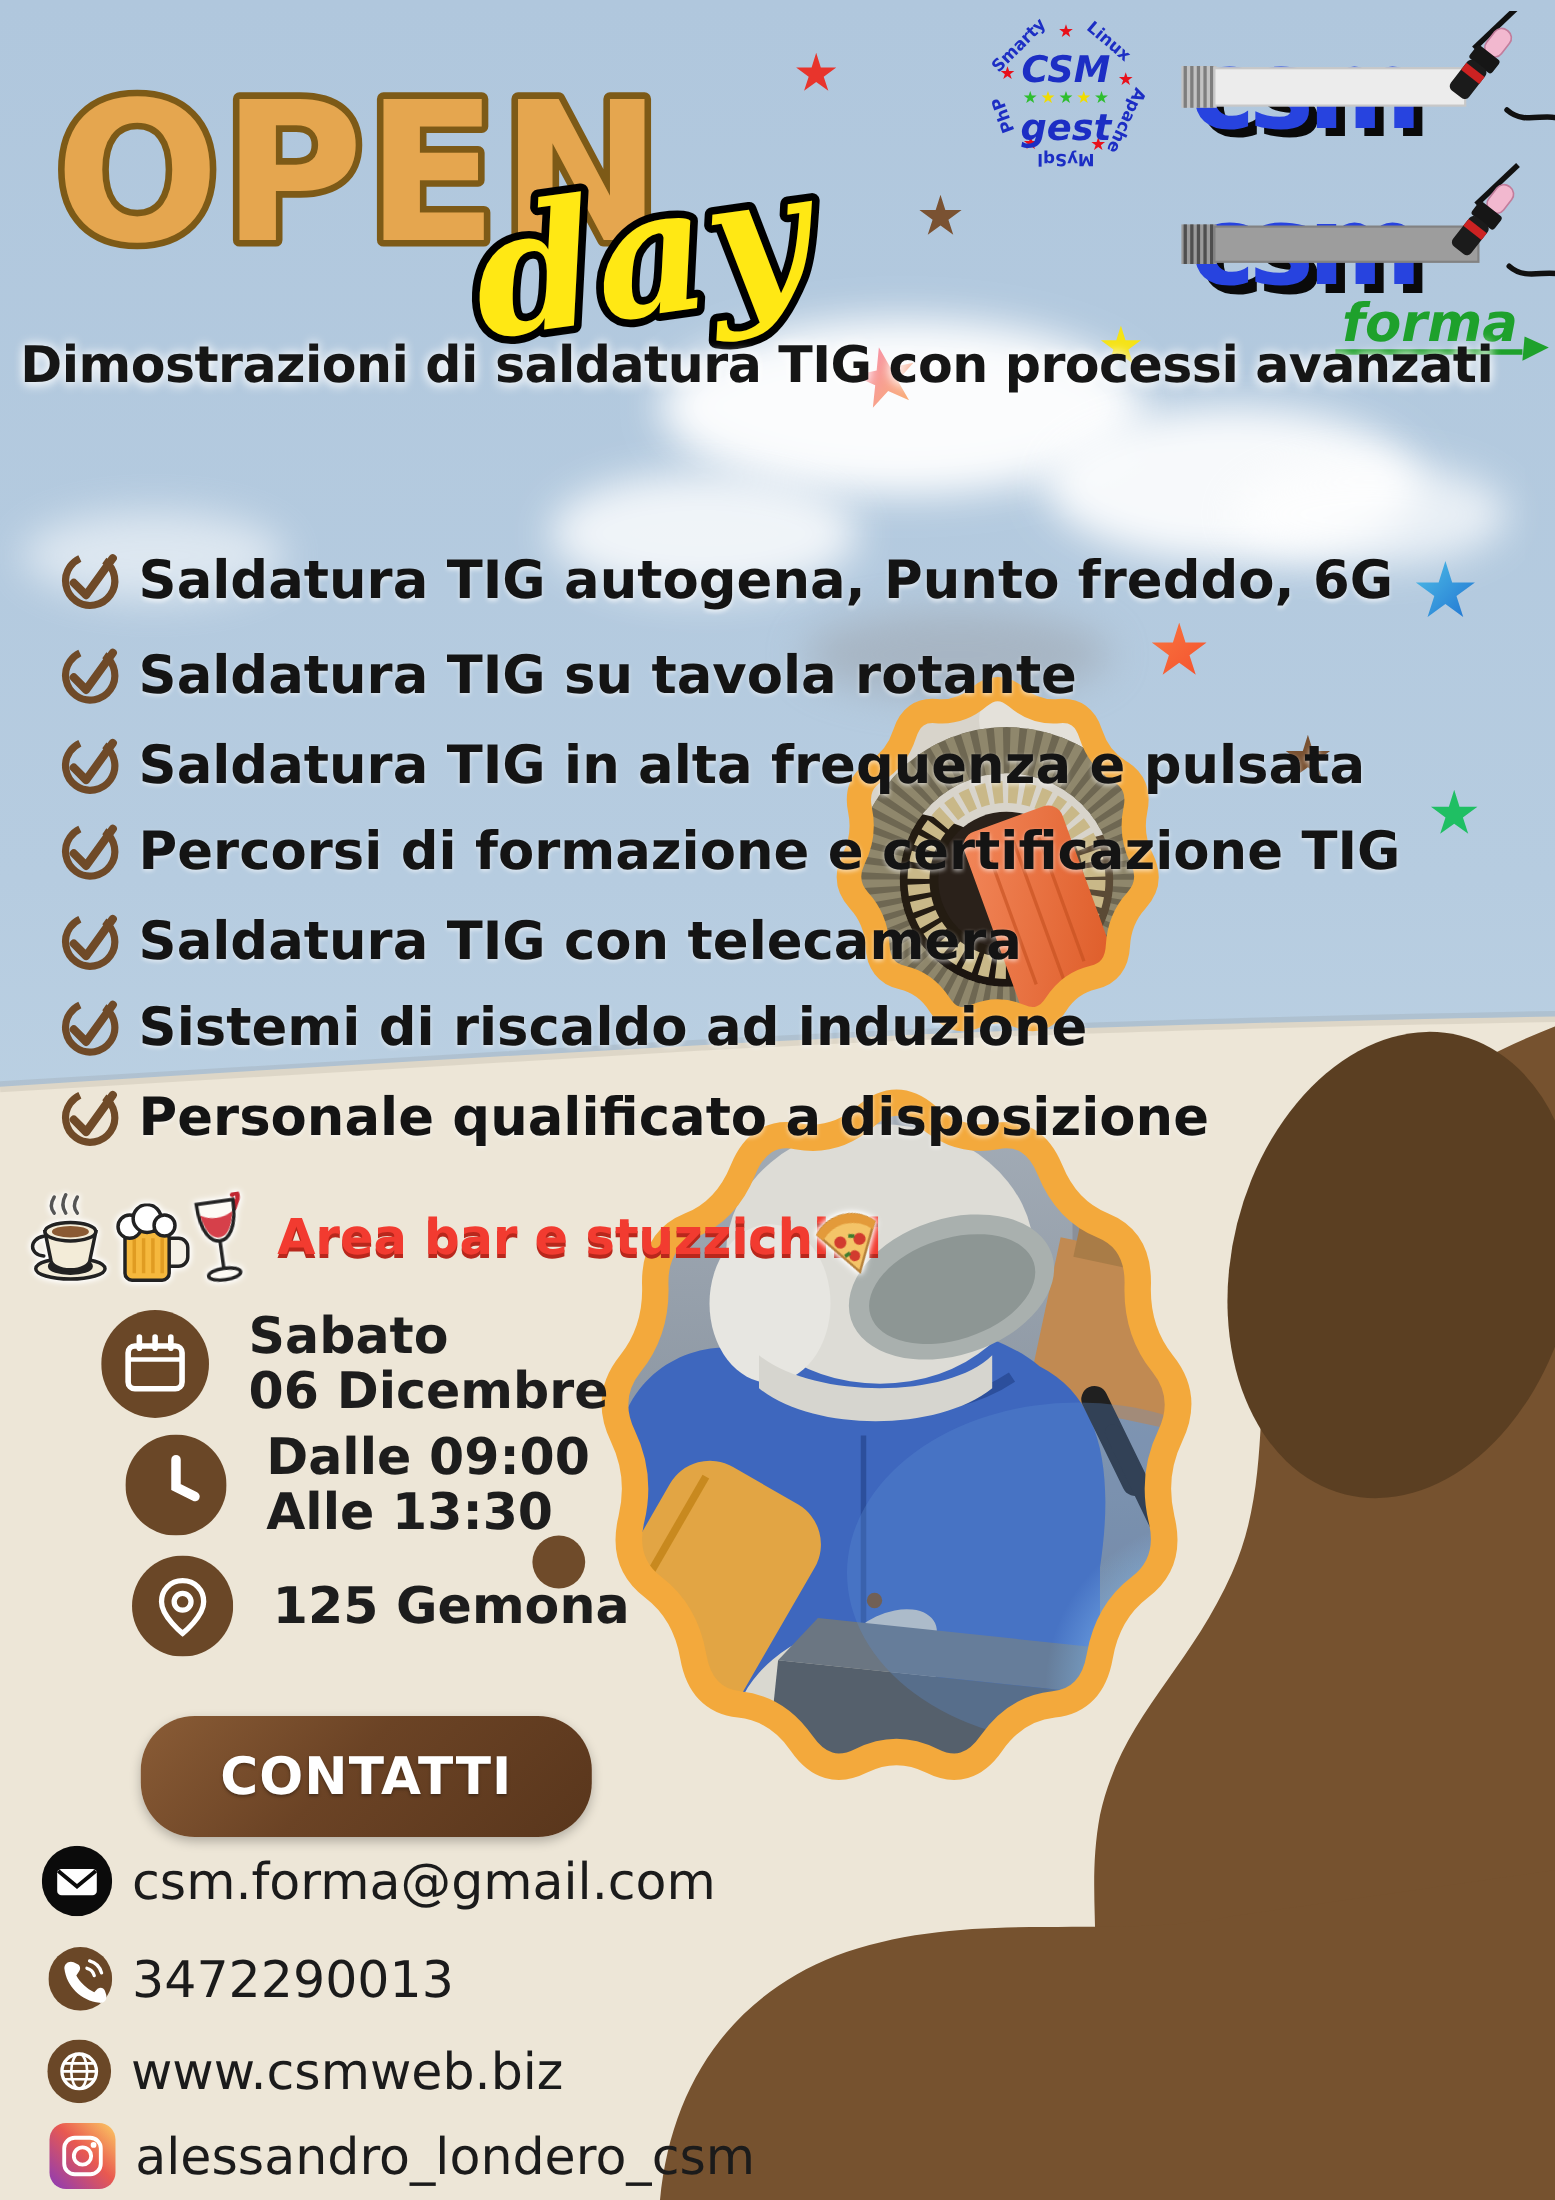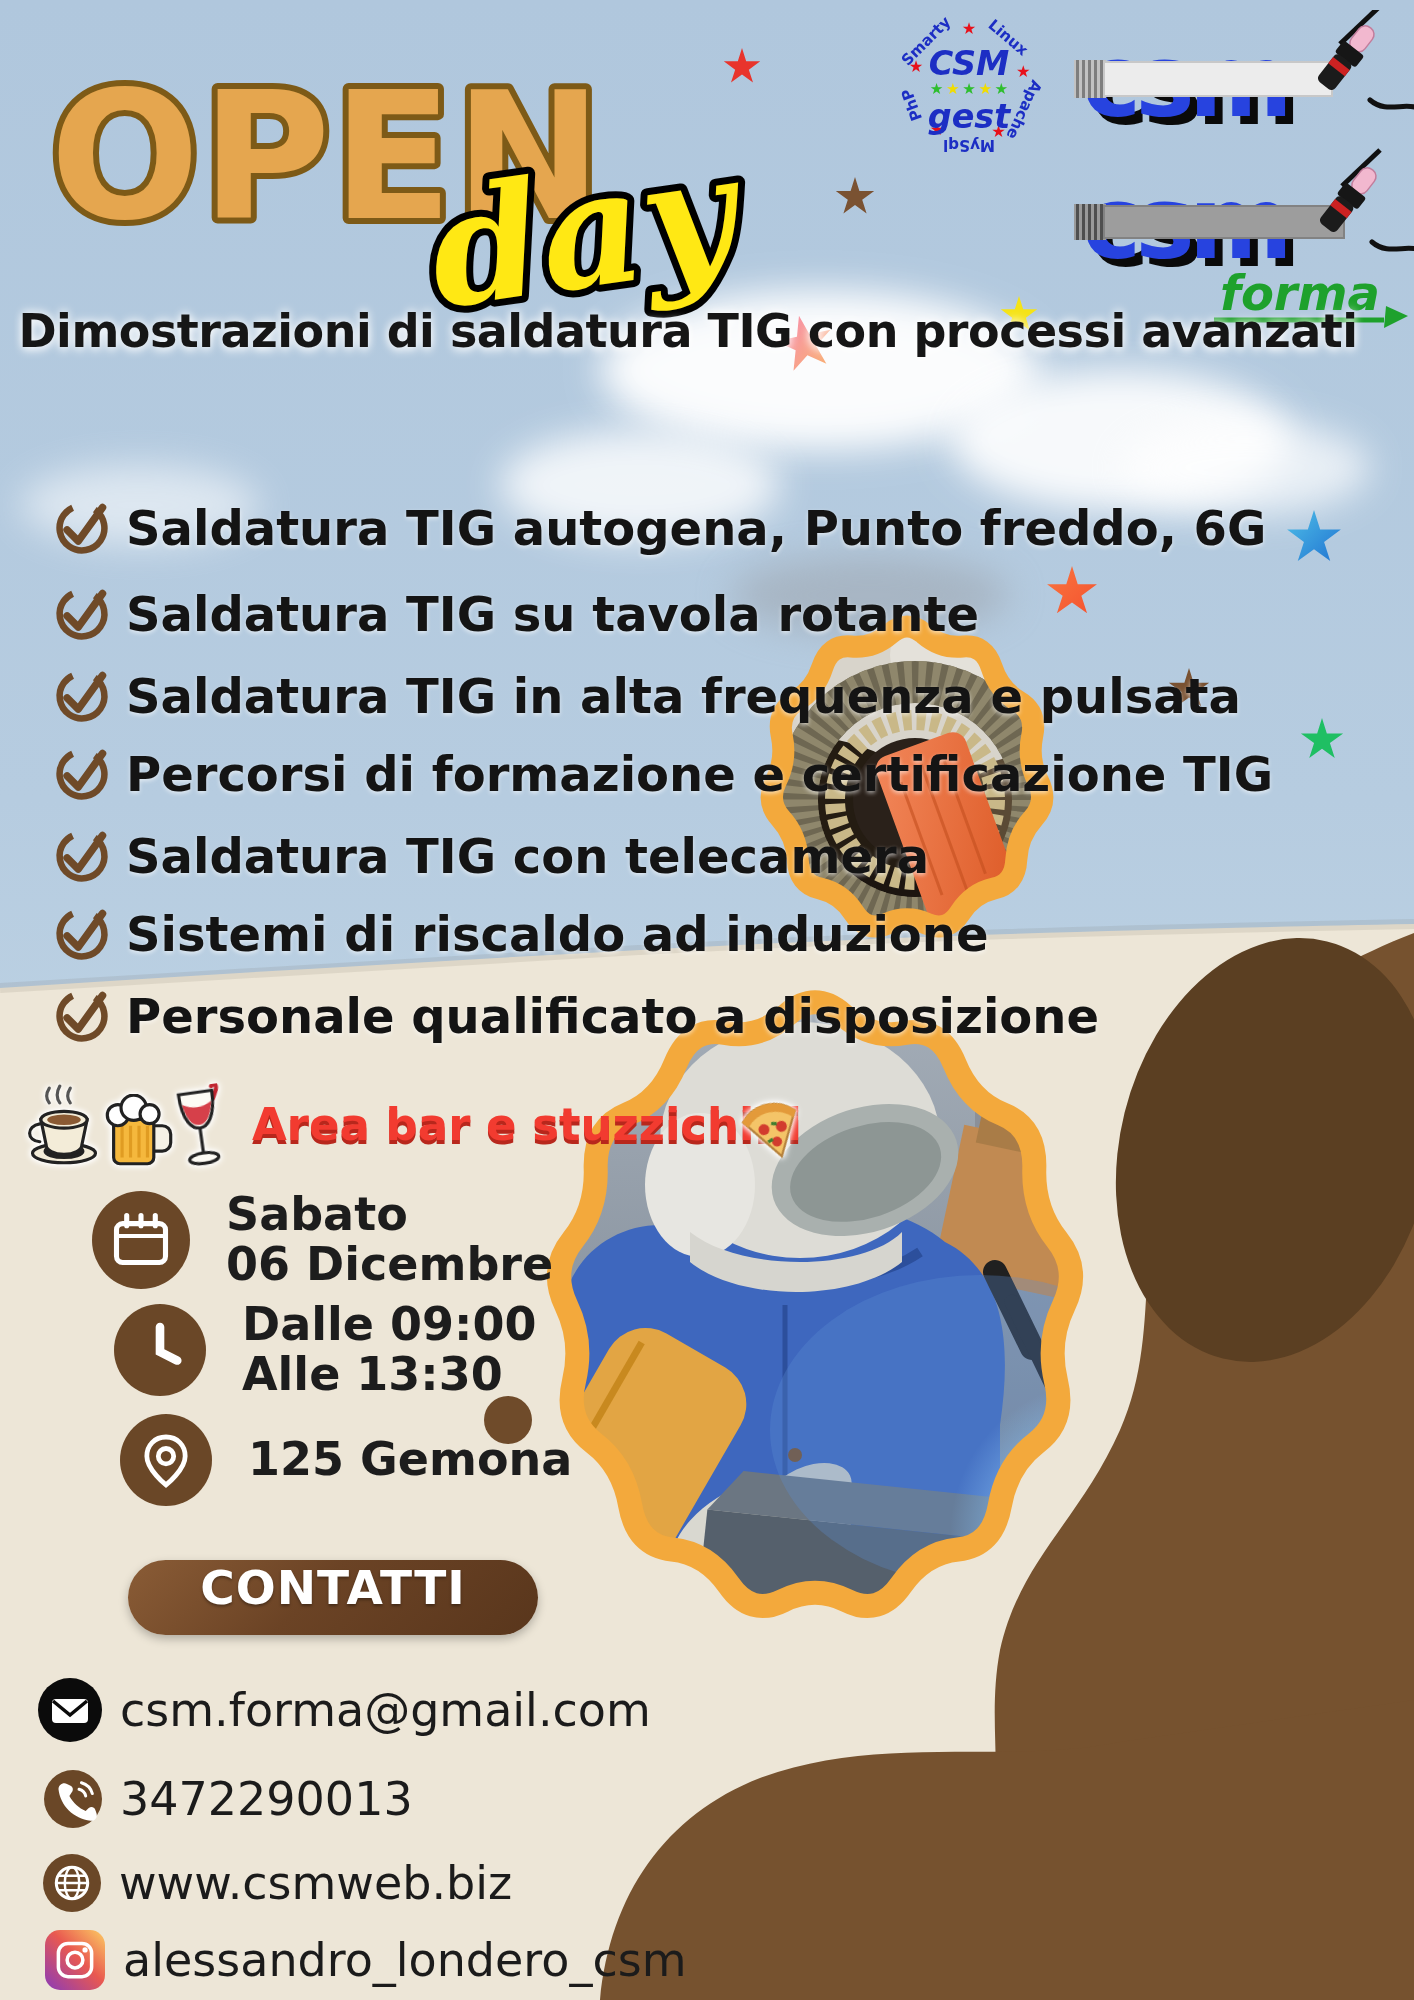--- a/index.html
+++ b/index.html
@@ -18,23 +18,23 @@
   }
   .chk{position:absolute;display:flex;align-items:center;gap:16px;height:56px;left:54px;}
   .chk span{font-size:48px;font-weight:bold;color:#141414;text-shadow:0 2px 4px rgba(255,255,255,.6);white-space:nowrap;}
   .redbar{
     position:absolute;left:252px;top:1098px;font-size:45px;font-weight:bold;color:#f23b30;
     text-shadow:0 4px 0 #b8271c;white-space:nowrap;
   }
   .sched{position:absolute;display:flex;align-items:center;gap:36px;}
   .sched .txt{font-size:46px;font-weight:bold;color:#1d1d1d;line-height:1.08;}
   .btn{
-    position:absolute;left:128px;top:1560px;width:410px;height:75px;border-radius:49px;
+    position:absolute;left:128px;top:1560px;width:410px;height:110px;border-radius:49px;
     background:linear-gradient(135deg,#8a5c36 0%,#6b4325 45%,#59361c 100%);
-    display:flex;justify-content:center;
+    display:flex;align-items:center;justify-content:center;
     box-shadow:0 4px 10px rgba(0,0,0,.25);cursor:pointer;
   }
   .btn span{color:#ffffff;font-size:47px;font-weight:bold;letter-spacing:1px;text-shadow:0 2px 3px rgba(0,0,0,.35);}
   .crow{position:absolute;display:flex;align-items:center;gap:18px;}
   .crow .txt{font-size:46px;color:#1b1b1b;white-space:nowrap;}
   .ig{
     width:60px;height:60px;border-radius:15px;
     background:linear-gradient(45deg,#8a3ab9 0%,#e95950 55%,#fccc63 100%);
     display:flex;align-items:center;justify-content:center;
   }

